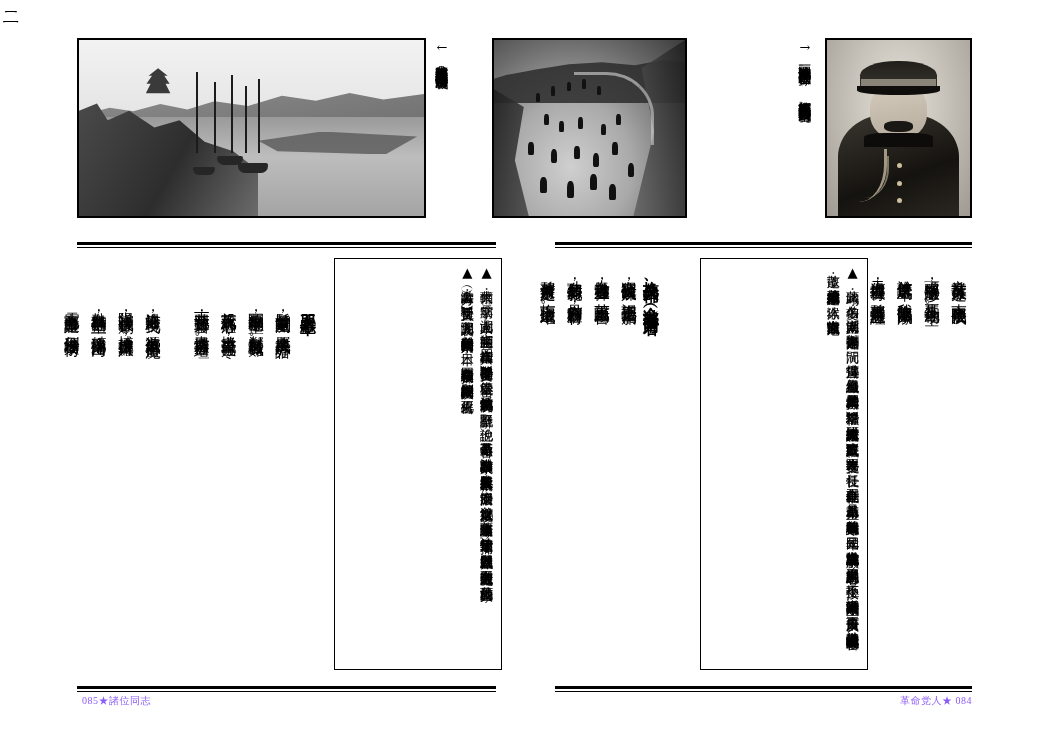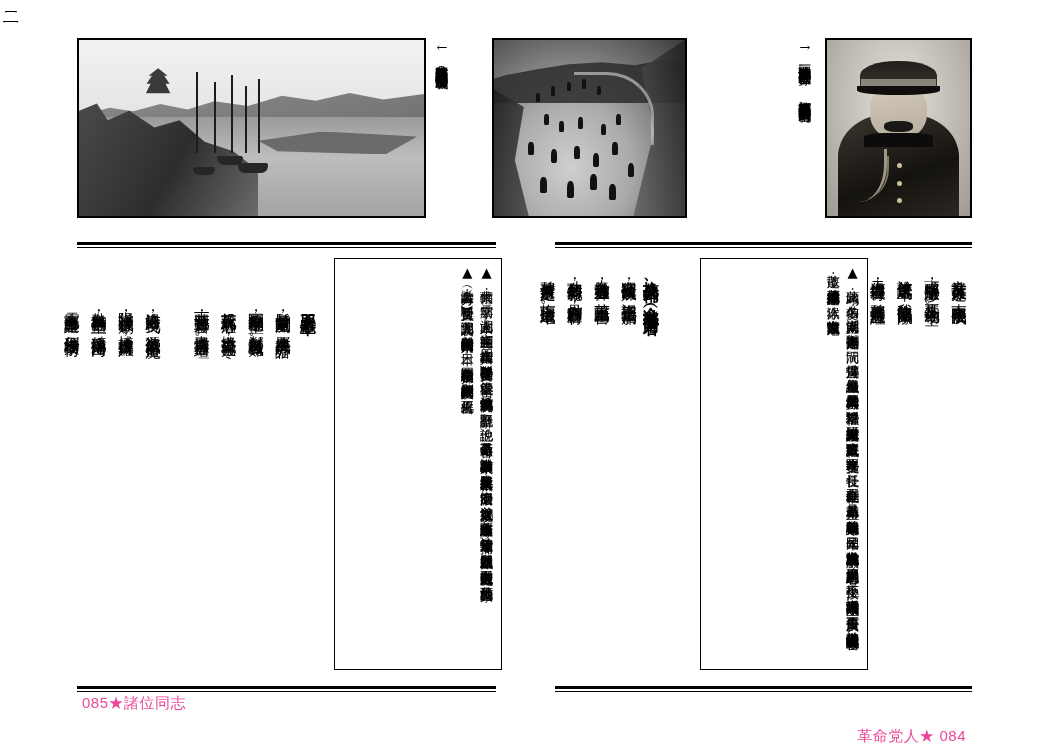--- a/index.html
+++ b/index.html
@@ -258,27 +258,27 @@
 
   #poem-c-num   { left: 165px; top: 318px; font-size: 16px;
                   writing-mode: vertical-rl; text-orientation: upright; }
   #poem-c       { left: 70px;  top: 300px; height: 300px; width: 96px; }
 
   #poem-right   { left: 876px; top: 268px; height: 300px; width: 96px; }
 
   
   .footer {
     position: absolute;
-    font-size: 15px;
-    font-family: Liberation Sans, sans-serif;
+    font-size: 10px;
+    font-family: Liberation Serif, serif;
     letter-spacing: 0.5px;
-    color: #ec4899;
+    color: #8b5cf6;
   }
   #footer-left  { left: 82px;  top: 694px; }
-  #footer-right { right: 86px; top: 694px; margin-top: 33px; }
+  #footer-right { right: 80px; top: 694px; }
 </style>
 </head>
 <body>
 
 <div id="page">
 
   <div class="photo-frame" id="photo-harbour">
     <div class="harbour-sky"></div>
     <div class="harbour-hills"></div>
     <div class="harbour-water"></div>

